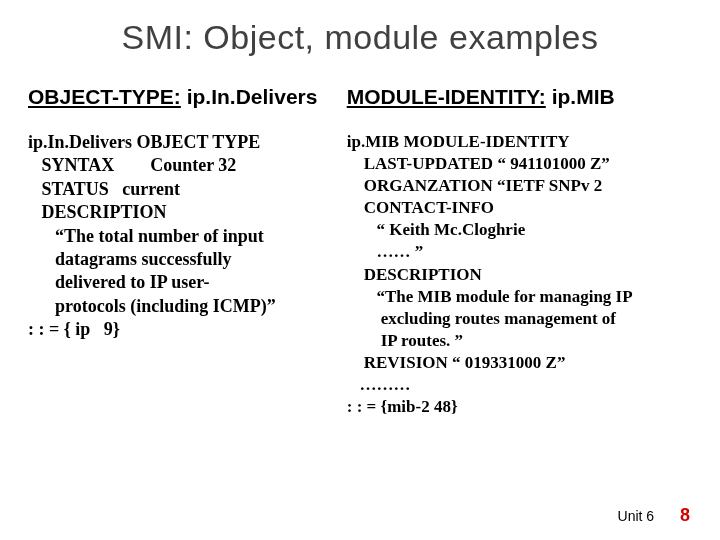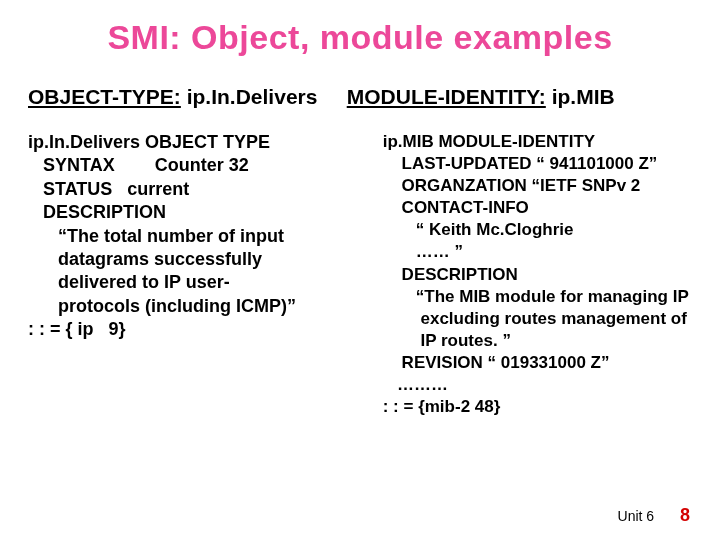--- a/index.html
+++ b/index.html
@@ -12,23 +12,23 @@
     position: relative;
     overflow: hidden;
   }
   .slide {
     width: 720px;
     height: 540px;
     position: relative;
     box-sizing: border-box;
   }
   .title {
-    color: #ec4899;
+    color: #404040;
     font-size: 34px;
-    font-weight: 700;
+    font-weight: 400;
     text-align: center;
     padding-top: 18px;
     letter-spacing: 0.5px;
   }
   .columns {
     display: flex;
     padding: 28px 28px 0 28px;
   }
   .col {
     flex: 1;
@@ -41,22 +41,22 @@
     margin-bottom: 22px;
   }
   .heading-label {
     text-decoration: underline;
   }
   .body {
     font-size: 18px;
     font-weight: bold;
     line-height: 1.3;
   }
-  .body .line { white-space: pre; }
-  .right-body { font-size: 17px; margin-left: 36px; }
+  .body .line { white-space: pre; font-family: Liberation Serif, serif; }
+  .right-body { font-size: 17px; }
   .footer {
     position: absolute;
     bottom: 14px;
     right: 30px;
     font-size: 14px;
   }
   .pagenum {
     color: #d40000;
     font-weight: bold;
     font-size: 18px;

